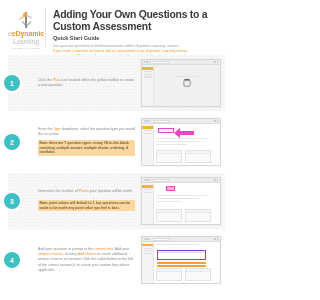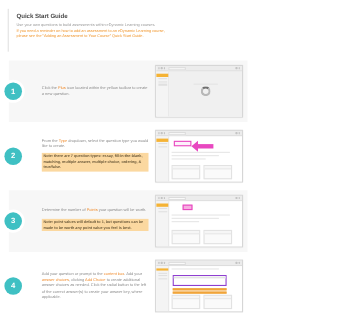--- a/index.html
+++ b/index.html
@@ -118,24 +118,38 @@
   .shot .panel { position: absolute; border: .5px solid #e2e2e2; background: #fafafa; }
   .shot .hdrbar { height: 2.5px; background: #f6f6f6; border-bottom: .4px solid #e8e8e8; }
   .shot .topbar { height: 2.5px; background: #f5b335; }
 </style>
 </head>
 <body>
 
 <div class="page">
 
   <div class="header">
+    <div class="logo-box">
+      <div class="logo-figure">
+        <div class="bar"></div>
+          <div class="head"></div>
+        <div class="arm1"></div>
+          <div class="arm2"></div>
+        <div class="leg1"></div>
+          <div class="leg2"></div>
+      </div>
+      <div class="logo-word1"><span class="e">e</span><span>eDynamic</span></div>
+      <div class="logo-word2">Learning</div>
+      <div class="logo-tag">COURSES THAT INSPIRE</div>
+    </div>
 
     <div class="head-divider"></div>
 
     <div class="head-text">
+      <div class="head-title">Adding Your Own Questions to a Custom Assessment</div>
       <div class="head-sub">Quick Start Guide</div>
       <div class="head-body">
         <div>Use your own questions to build assessments within eDynamic Learning courses.</div>
         <div class="orange">If you need a reminder on how to add an assessment to an eDynamic Learning course,</div>
         <div class="orange">please see the "Adding an Assessment to Your Course" Quick Start Guide.</div>
       </div>
     </div>
   </div>
 
   <div class="step shaded">

